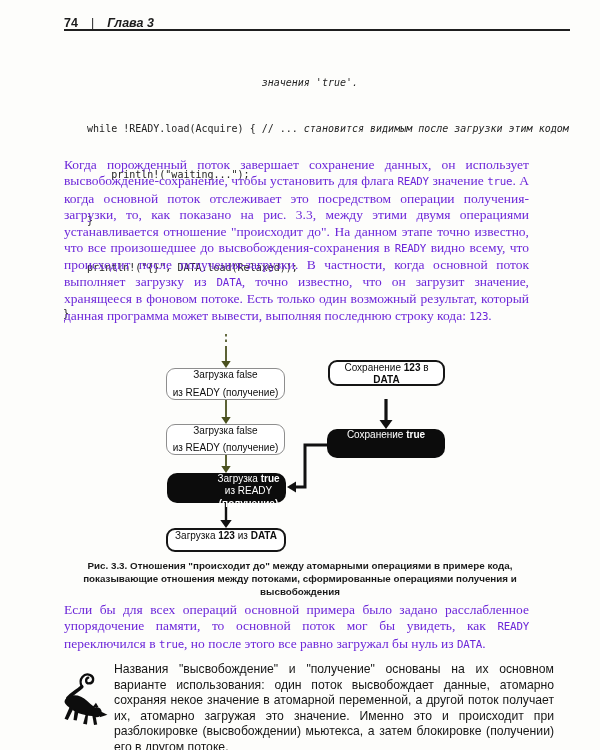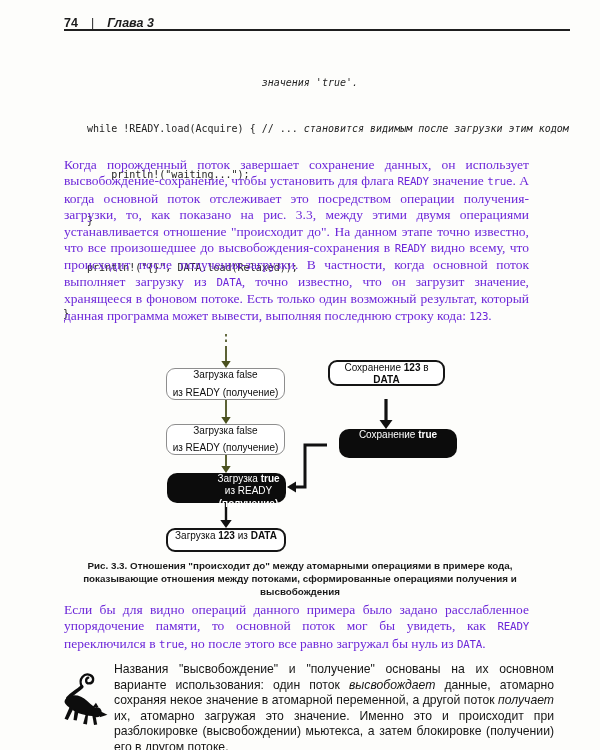--- a/index.html
+++ b/index.html
@@ -36,31 +36,31 @@
     font-family:"Liberation Sans", sans-serif; font-size:10px; line-height:12.3px; text-align:center;
     background:#ffffff; border:1.4px solid #8e8e8e; border-radius:9px; color:#0d0d0d; }
   .fbox.strong { border:2.3px solid #151515; }
   .fbox.black { background:#0c0c0c; border:none; color:#ffffff; border-radius:10px; }
   .seg-b { font-weight:bold; }
   #box-lf1 { left:166px; top:37px;  width:119px; height:32px; }
   #box-lf2 { left:166px; top:93px;  width:119px; height:31px; }
   #box-lt  { left:167px; top:142px; width:119px; height:30px;padding-left:44px; }
   #box-ld  { left:166px; top:197px; width:120px; height:24px; }
   #box-sd  { left:328px; top:29px;  width:117px; height:26px; }
-  #box-sr  { left:327px; top:98px;  width:118px; height:29px;margin-left:12px; }
+  #box-sr  { left:327px; top:98px;  width:118px; height:29px; }
 
   .caption { position:absolute; left:66px; top:559px; width:468px; text-align:center;
     font-family:"Liberation Sans", sans-serif; font-size:9.8px; font-weight:bold;
     line-height:13px; color:#1a1a1a; }
 
   
   .note-icon { position:absolute; left:46px; top:663px; width:64px; height:78px; }
   .note-text { position:absolute; left:114px; top:662px; width:440px; text-align:justify;
     font-family:"Liberation Sans", sans-serif; font-size:12.2px; line-height:15.6px; color:#151515; }
-  .note-text .seg-i { font-style:italic; }
+  .note-text .seg-i { }
 </style>
 </head>
 <body>
 
 <div class="page">
 
   <div class="header">
     <span>74</span>
     <span class="sep">|</span>
     <span class="chapter">Глава 3</span>
@@ -117,21 +117,21 @@
     <div class="fbox strong" id="box-sd">
       <div><span>Сохранение </span><span class="seg-b">123</span><span> в </span><span class="seg-b">DATA</span></div>
     </div>
     <div class="fbox black" id="box-sr">
       <div><span>Сохранение </span><span class="seg-b">true</span></div>
     </div>
   </div>
 
   <div class="caption">Рис. 3.3. Отношения "происходит до" между атомарными операциями в примере кода, показывающие отношения между потоками, сформированные операциями получения и высвобождения</div>
 
-  <div class="para" id="p2"><span>Если бы для видно операций данного примера было задано расслабленное упорядочение памяти, то основной поток мог бы увидеть, как </span><span class="seg-c">READY</span><span> переключился в </span><span class="seg-c">true</span><span>, но после этого все равно загружал бы нуль из </span><span class="seg-c">DATA</span><span>.</span></div>
+  <div class="para" id="p2"><span>Если бы для всех операций основной примера было задано расслабленное упорядочение памяти, то основной поток мог бы увидеть, как </span><span class="seg-c">READY</span><span> переключился в </span><span class="seg-c">true</span><span>, но после этого все равно загружал бы нуль из </span><span class="seg-c">DATA</span><span>.</span></div>
 
   <svg class="note-icon" viewBox="0 0 100 100">
 
     <path d="M56,26 C50,14 60,4 69,8 C76,11 75,21 67,21 C62,21 61,14 66,12" fill="none" stroke="#0d0d0d" stroke-width="3.6" stroke-linecap="round"></path>
     <path d="M56,26 C50,32 42,36 34,44" fill="none" stroke="#0d0d0d" stroke-width="5.5" stroke-linecap="round"></path>
 
     <path d="M30,46 C38,36 54,38 64,48 C71,55 77,59 84,63 L77,72 C64,72 48,68 38,60 C31,54 27,51 30,46 Z" fill="#0d0d0d"></path>
 
     <circle cx="79" cy="66" r="8" fill="#0d0d0d"></circle>
     <path d="M84,64 L96,70 L84,74 Z" fill="#0d0d0d"></path>

